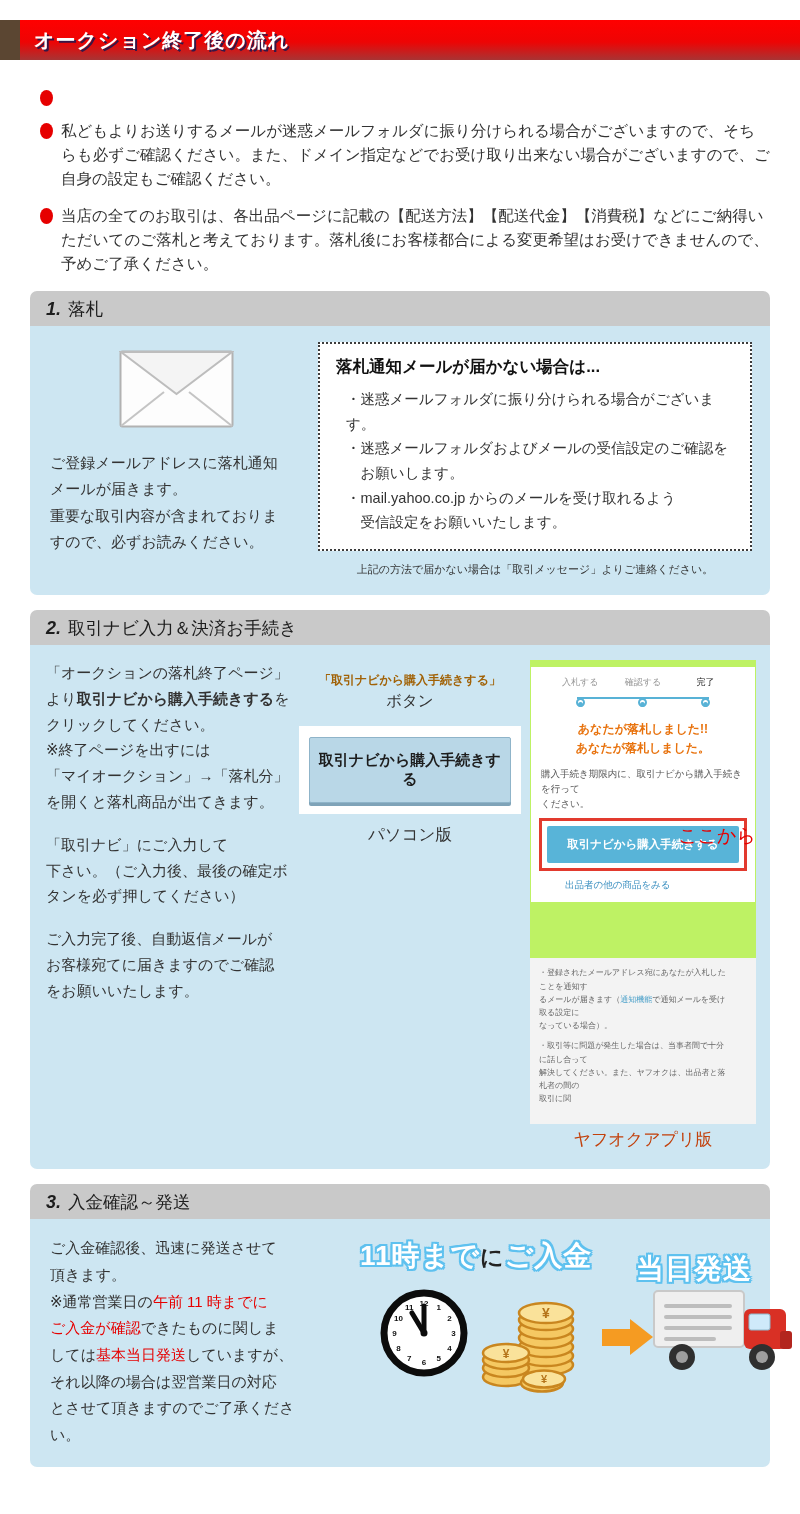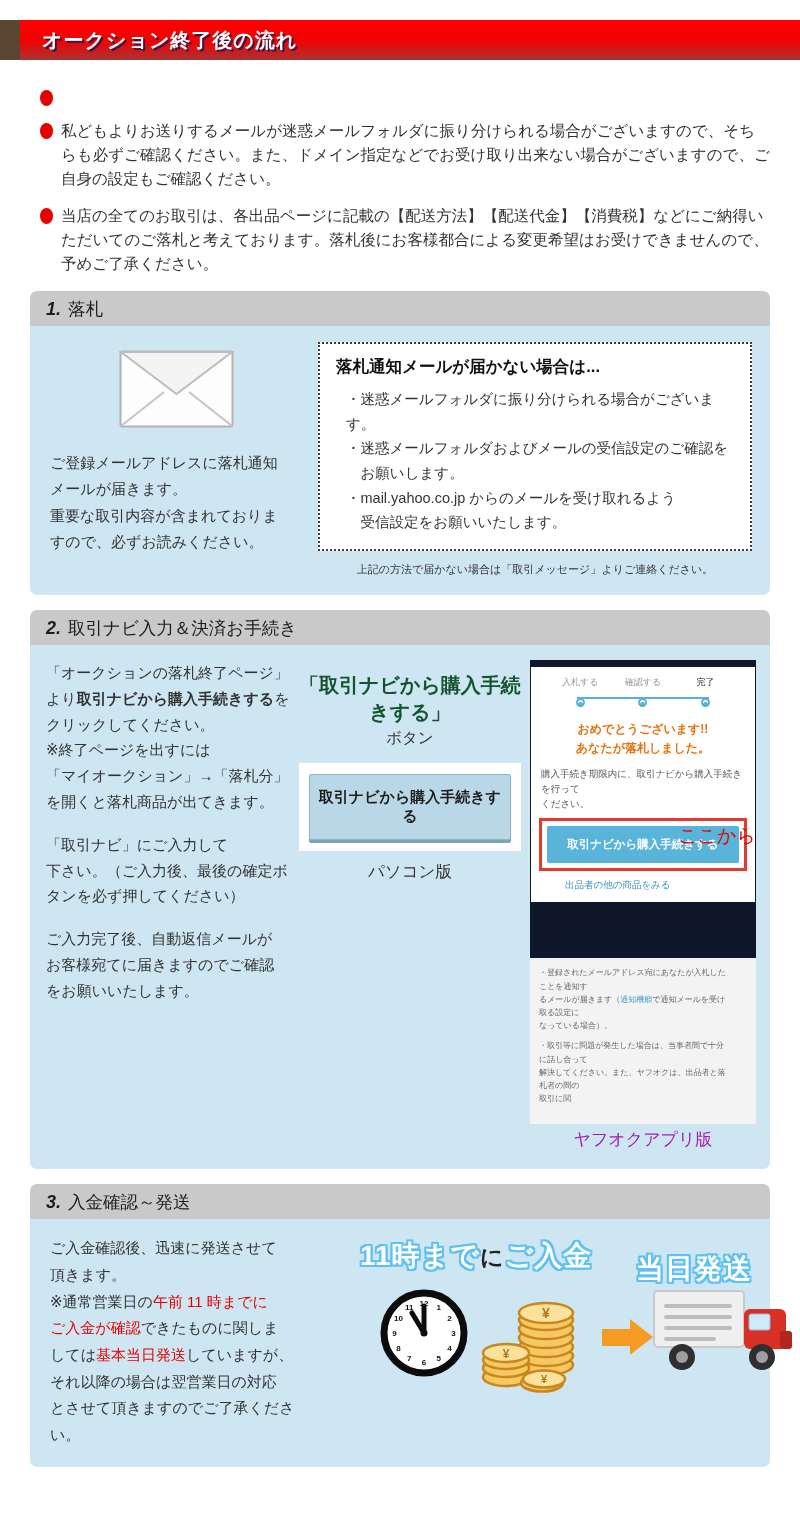--- a/index.html
+++ b/index.html
@@ -3,21 +3,21 @@
 <meta charset="utf-8">
 <style>
   * { margin:0; padding:0; box-sizing:border-box; }
   body { background:#fff; font-family:"Liberation Sans","DejaVu Sans",sans-serif; color:#3a3a3a; }
   .page { width:800px; min-height:1514px; position:relative; background:#fff; overflow:hidden; }
 
   
   .red-bar { display:flex; height:40px; margin-top:20px; }
   .brown-block { width:20px; height:40px; background:#5b4632; flex:0 0 auto; }
   .red-bar .bar-body { flex:1; background:linear-gradient(#ff0000 0%, #ee0404 55%, #a83434 100%); display:flex; align-items:center; }
-  .red-bar h1 { color:#fff; font-size:20px; font-weight:bold; padding-left:22px; letter-spacing:1px; text-shadow:2px 2px 0 rgba(25,25,80,.85); }
+  .red-bar h1 { color:#fff; font-size:20px; font-weight:bold; padding-left:14px; letter-spacing:1px; text-shadow:2px 2px 0 rgba(25,25,80,.85); }
 
   
   .bullets { list-style:none; margin:26px 30px 0 40px; }
   .bullets li { display:flex; margin-bottom:13px; font-size:15.5px; line-height:1.55; color:#333; }
   .dot { width:13px; height:16px; border-radius:50%; background:#e60000; flex:0 0 auto; margin:4px 8px 0 0; }
 
   
   .step { margin:15px 30px 0 30px; }
   .step-header { background:#c9c9c9; border-radius:7px 7px 0 0; padding:6px 16px 5px 16px; font-size:17.5px; color:#1d1d1d; }
   .step-header .num { font-weight:bold; font-style:italic; margin-right:7px; font-size:18px; }
@@ -33,46 +33,46 @@
   .dashed-box { border:2px dotted #3c3c3c; background:#fff; padding:12px 14px 14px 16px; }
   .dashed-box h3 { font-size:16.5px; color:#111; margin-bottom:9px; }
   .dashed-box p { font-size:14.5px; line-height:1.7; color:#333; padding-left:10px; }
   .s1-note { margin-top:11px; font-size:11px; color:#333; white-space:nowrap; text-align:center;font-family:Liberation Serif, serif; }
 
   
   .s2-body { display:flex; padding:15px 14px 18px 16px; gap:5px; position:relative; }
   .s2-col1 { width:246px; }
   .s2-col1 p { font-size:15px; line-height:1.72; color:#333; margin-bottom:17px; }
   .s2-col2 { width:232px; text-align:center; padding-top:12px; }
-  .pc-caption1 { font-size:20px; font-weight:bold; color:#14532d; }
+  .pc-caption1 { font-size:12px; font-weight:bold; color:#a16207; }
   .pc-caption2 { font-size:15.5px; color:#333; margin-top:2px; }
   .pc-panel { background:#fff; margin:14px 4px 0 4px; padding:11px 10px; }
   .pc-button { background:#b9d7e7; border:1px solid #8fb4c9; box-shadow:0 3px 0 #7fa3b8; border-radius:2px; font-size:15px; font-weight:bold; color:#1d1d1d; padding:13px 4px; }
   .pc-label { font-size:16.5px; color:#333; margin-top:10px; }
   .s2-col3 { width:228px; }
-  .app-shot { width:226px; background:#0f172a; position:relative; padding:7px 0 0 0; }
+  .app-shot { width:226px; background:#bef264; position:relative; padding:7px 0 0 0; }
   .app-card { background:#fff; margin:0 1px; padding:9px 8px 6px 8px; }
   .app-stepper { display:flex; position:relative; padding:0 10px; }
   .app-stepper .line { position:absolute; left:38px; right:38px; top:21px; height:2px; background:#58b2d6; }
   .app-step { flex:1; text-align:center; position:relative; }
   .app-step .lbl { font-size:9px; color:#999; display:block; margin-bottom:4px; }
   .app-step.done .lbl { color:#222; font-weight:normal; }
   .app-step .pt { width:9px; height:9px; border:2px solid #58b2d6; border-radius:50%; background:#fff; display:inline-block; position:relative; z-index:1; }
   .app-step .pt i { display:block; width:5px; height:5px; border-radius:50%; background:#58b2d6; margin:2px auto; }
   .app-congrats { text-align:center; color:#e8720d; font-weight:bold; font-size:12px; line-height:1.6; margin-top:9px; }
   .app-instr { font-size:9.5px; color:#555; line-height:1.55; margin:9px 2px 7px 2px; }
   .app-btn-frame { border:3px solid #e23a2e; padding:5px; }
   .app-btn { background:#58b4d8; color:#fff; font-weight:bold; font-size:11.5px; text-align:center; padding:11px 2px; border-radius:2px; }
   .app-link { color:#3a8fc0; font-size:9.5px; margin:8px 0 4px 26px; }
   .app-gap { height:56px; }
   .app-lower { background:#f3f3f3; padding:8px 26px 12px 9px; }
   .app-note { font-size:8px; color:#666; line-height:1.65; margin-bottom:7px; }
   .app-note .blue { color:#4ba0c9; }
   .app-here { position:absolute; top:163px; right:0px; color:#e60000; font-size:19px; }
-  .app-label { text-align:center; font-size:17px; color:#a21caf; margin-top:4px; }
+  .app-label { text-align:center; font-size:17px; color:#c2410c; margin-top:4px; }
 
   
   .s3-body { display:flex; padding:16px 14px 18px 20px; }
   .s3-left { width:258px; }
   .s3-left p { font-size:15px; line-height:1.78; color:#333; }
   .s3-left .r { color:#e60000; }
   .ship { position:relative; flex:1; height:200px; }
   .banner { font-weight:bold; font-size:28px; color:#fff; letter-spacing:1px; white-space:nowrap;
     text-shadow:-2px -2px 0 #5ec1ef,2px -2px 0 #5ec1ef,-2px 2px 0 #5ec1ef,2px 2px 0 #5ec1ef,0 -2px 0 #5ec1ef,0 2px 0 #5ec1ef,-2px 0 0 #5ec1ef,2px 0 0 #5ec1ef; }
   .banner .plain { color:#222; text-shadow:none; font-size:23px; }
@@ -174,21 +174,21 @@
       <div class="s2-col3">
         <div class="app-shot">
           <div class="app-card">
             <div class="app-stepper">
               <span class="line"></span>
               <div class="app-step"><span class="lbl">入札する</span><span class="pt"><i></i></span></div>
               <div class="app-step"><span class="lbl">確認する</span><span class="pt"><i></i></span></div>
               <div class="app-step done"><span class="lbl">完了</span><span class="pt"><i></i></span></div>
             </div>
             <div class="app-congrats">
-              <div>おめでとうございます!!</div>
+              <div>あなたが落札しました!!</div>
               <div>あなたが落札しました。</div>
             </div>
             <p class="app-instr pre">購入手続き期限内に、取引ナビから購入手続きを行って
 ください。</p>
             <div class="app-btn-frame">
               <div class="app-btn">取引ナビから購入手続きする</div>
             </div>
             <div class="app-link">出品者の他の商品をみる</div>
           </div>
           <div class="app-gap"></div>

